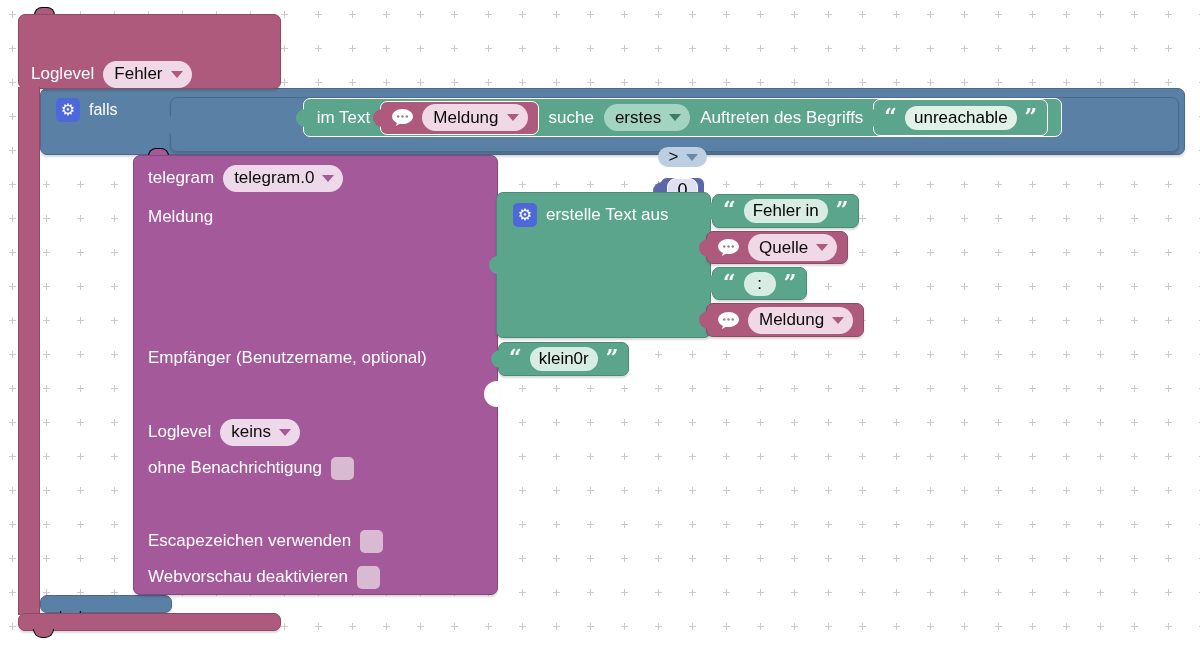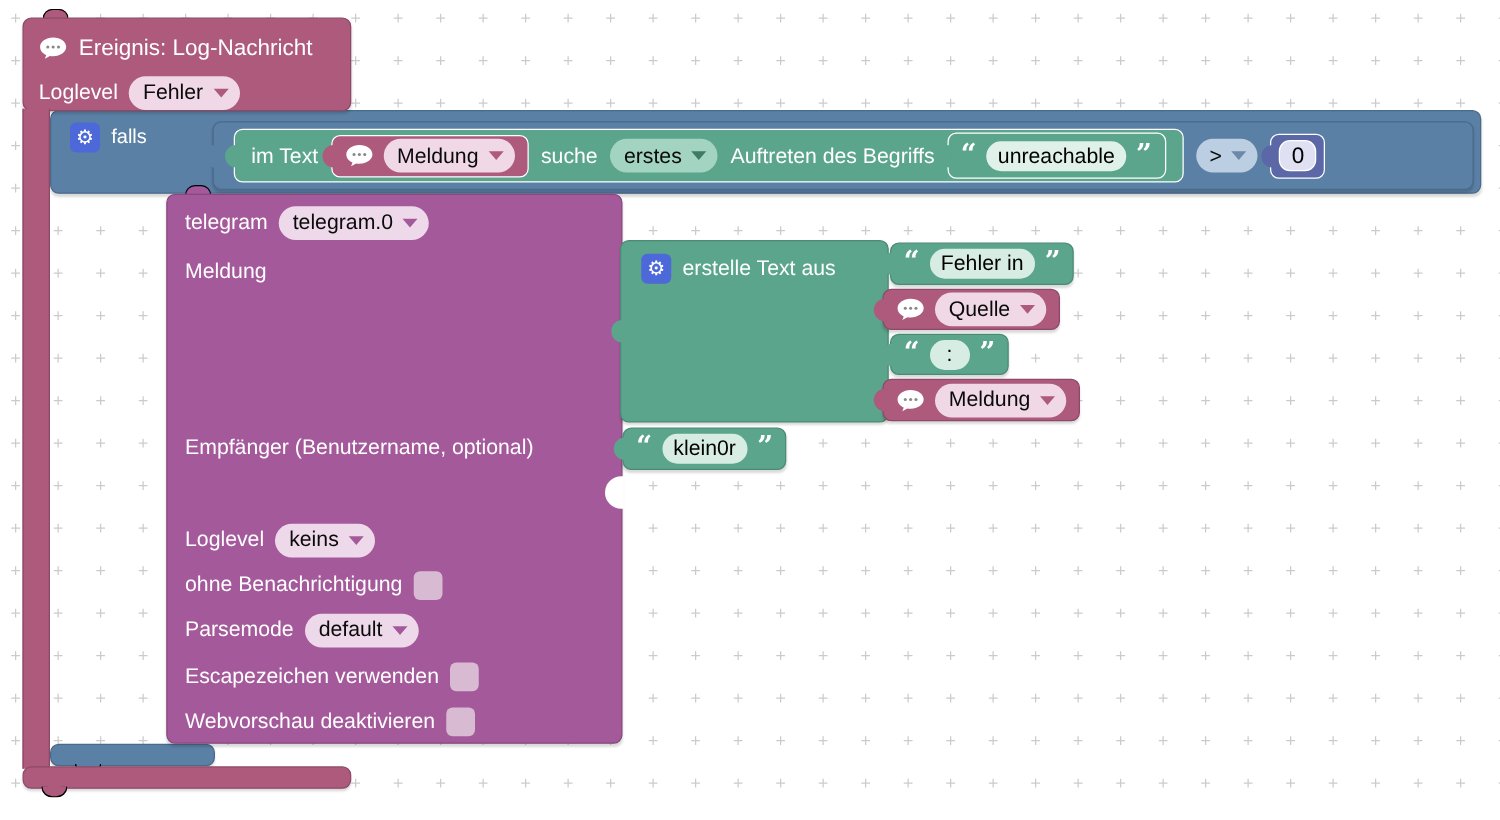--- a/index.html
+++ b/index.html
@@ -759,21 +759,21 @@
       <i style="left:1165px;top:623px"></i>
       <i style="left:1199px;top:623px"></i>
     </div>
 
   <div class="blk c-blue" style="left:40px;top:88px;width:1145px;height:67px;"></div>
   <div class="row" style="left:56px;top:96px;">
     <span class="gear">⚙</span>
     <span class="lbl">falls</span>
   </div>
 
-  <div class="blk c-blue tabL" style="left:170px;top:97px;width:1009px;height:55px;display:flex;align-items:center;gap:10px;padding-left:16px;">
+  <div class="blk c-blue tabL" style="left:170px;top:97px;width:1009px;height:55px;display:flex;align-items:center;gap:10px;padding-left:16px;flex-direction:column;">
 
     <div class="vblk c-teal tabL" style="height:43px;gap:10px;padding:0 13px;">
       <span class="lbl">im Text</span>
       <div class="vblk c-pink tabL" style="height:34px;">
         <svg class="bubble" viewBox="0 0 24 20">
             <path d="M12 1C5.9 1 1 4.6 1 9c0 2.9 2.1 5.4 5.2 6.8L5 19l4.3-2.4c.9.2 1.8.3 2.7.3 6.1 0 11-3.6 11-8S18.1 1 12 1z" fill="#fff"></path>
             <circle cx="7.5" cy="9" r="1.3" fill="#888"></circle>
             <circle cx="12" cy="9" r="1.3" fill="#888"></circle>
             <circle cx="16.5" cy="9" r="1.3" fill="#888"></circle>
           </svg>
@@ -803,29 +803,20 @@
     <div class="vblk c-indigo tabL" style="height:36px;padding:0 6px;">
       <span class="numfld">0</span>
     </div>
   </div>
 
   <div class="blk c-blue" style="left:40px;top:595px;width:132px;height:18px;"></div>
   <div class="bump-d c-blue" style="left:60px;top:611px;"></div>
 
   <div class="bump-u c-pink" style="left:34px;top:7px;"></div>
   <div class="blk c-pink" style="left:18px;top:14px;width:263px;height:75px;">
-    <div class="row" style="left:12px;top:9px;">
-      <svg class="bubble" viewBox="0 0 24 20">
-          <path d="M12 1C5.9 1 1 4.6 1 9c0 2.9 2.1 5.4 5.2 6.8L5 19l4.3-2.4c.9.2 1.8.3 2.7.3 6.1 0 11-3.6 11-8S18.1 1 12 1z" fill="#fff"></path>
-          <circle cx="7.5" cy="9" r="1.3" fill="#888"></circle>
-          <circle cx="12" cy="9" r="1.3" fill="#888"></circle>
-          <circle cx="16.5" cy="9" r="1.3" fill="#888"></circle>
-        </svg>
-      <span class="lbl" style="font-size:18px;">Ereignis: Log-Nachricht</span>
-    </div>
     <div class="row" style="left:12px;top:45px;">
       <span class="lbl">Loglevel</span>
       <span class="dd dd-pink">
         <span>Fehler</span>
           <i class="arr"></i>
       </span>
     </div>
   </div>
   <div class="blk c-pink spine" style="left:18px;top:87px;width:22px;height:528px;"></div>
   <div class="blk c-pink" style="left:18px;top:613px;width:263px;height:18px;"></div>
@@ -849,27 +840,20 @@
     <div class="row" style="left:14px;top:262px;">
       <span class="lbl">Loglevel</span>
       <span class="dd dd-purple">
         <span>keins</span>
           <i class="arr"></i>
       </span>
     </div>
     <div class="row" style="left:14px;top:298px;">
       <span class="lbl">ohne Benachrichtigung</span>
       <span class="cb"></span>
-    </div>
-    <div class="row" style="left:14px;top:334px;">
-      <span class="lbl">Parsemode</span>
-      <span class="dd dd-purple">
-        <span>default</span>
-          <i class="arr"></i>
-      </span>
     </div>
     <div class="row" style="left:14px;top:371px;">
       <span class="lbl">Escapezeichen verwenden</span>
       <span class="cb"></span>
     </div>
     <div class="row" style="left:14px;top:407px;">
       <span class="lbl">Webvorschau deaktivieren</span>
       <span class="cb"></span>
     </div>
   </div>

